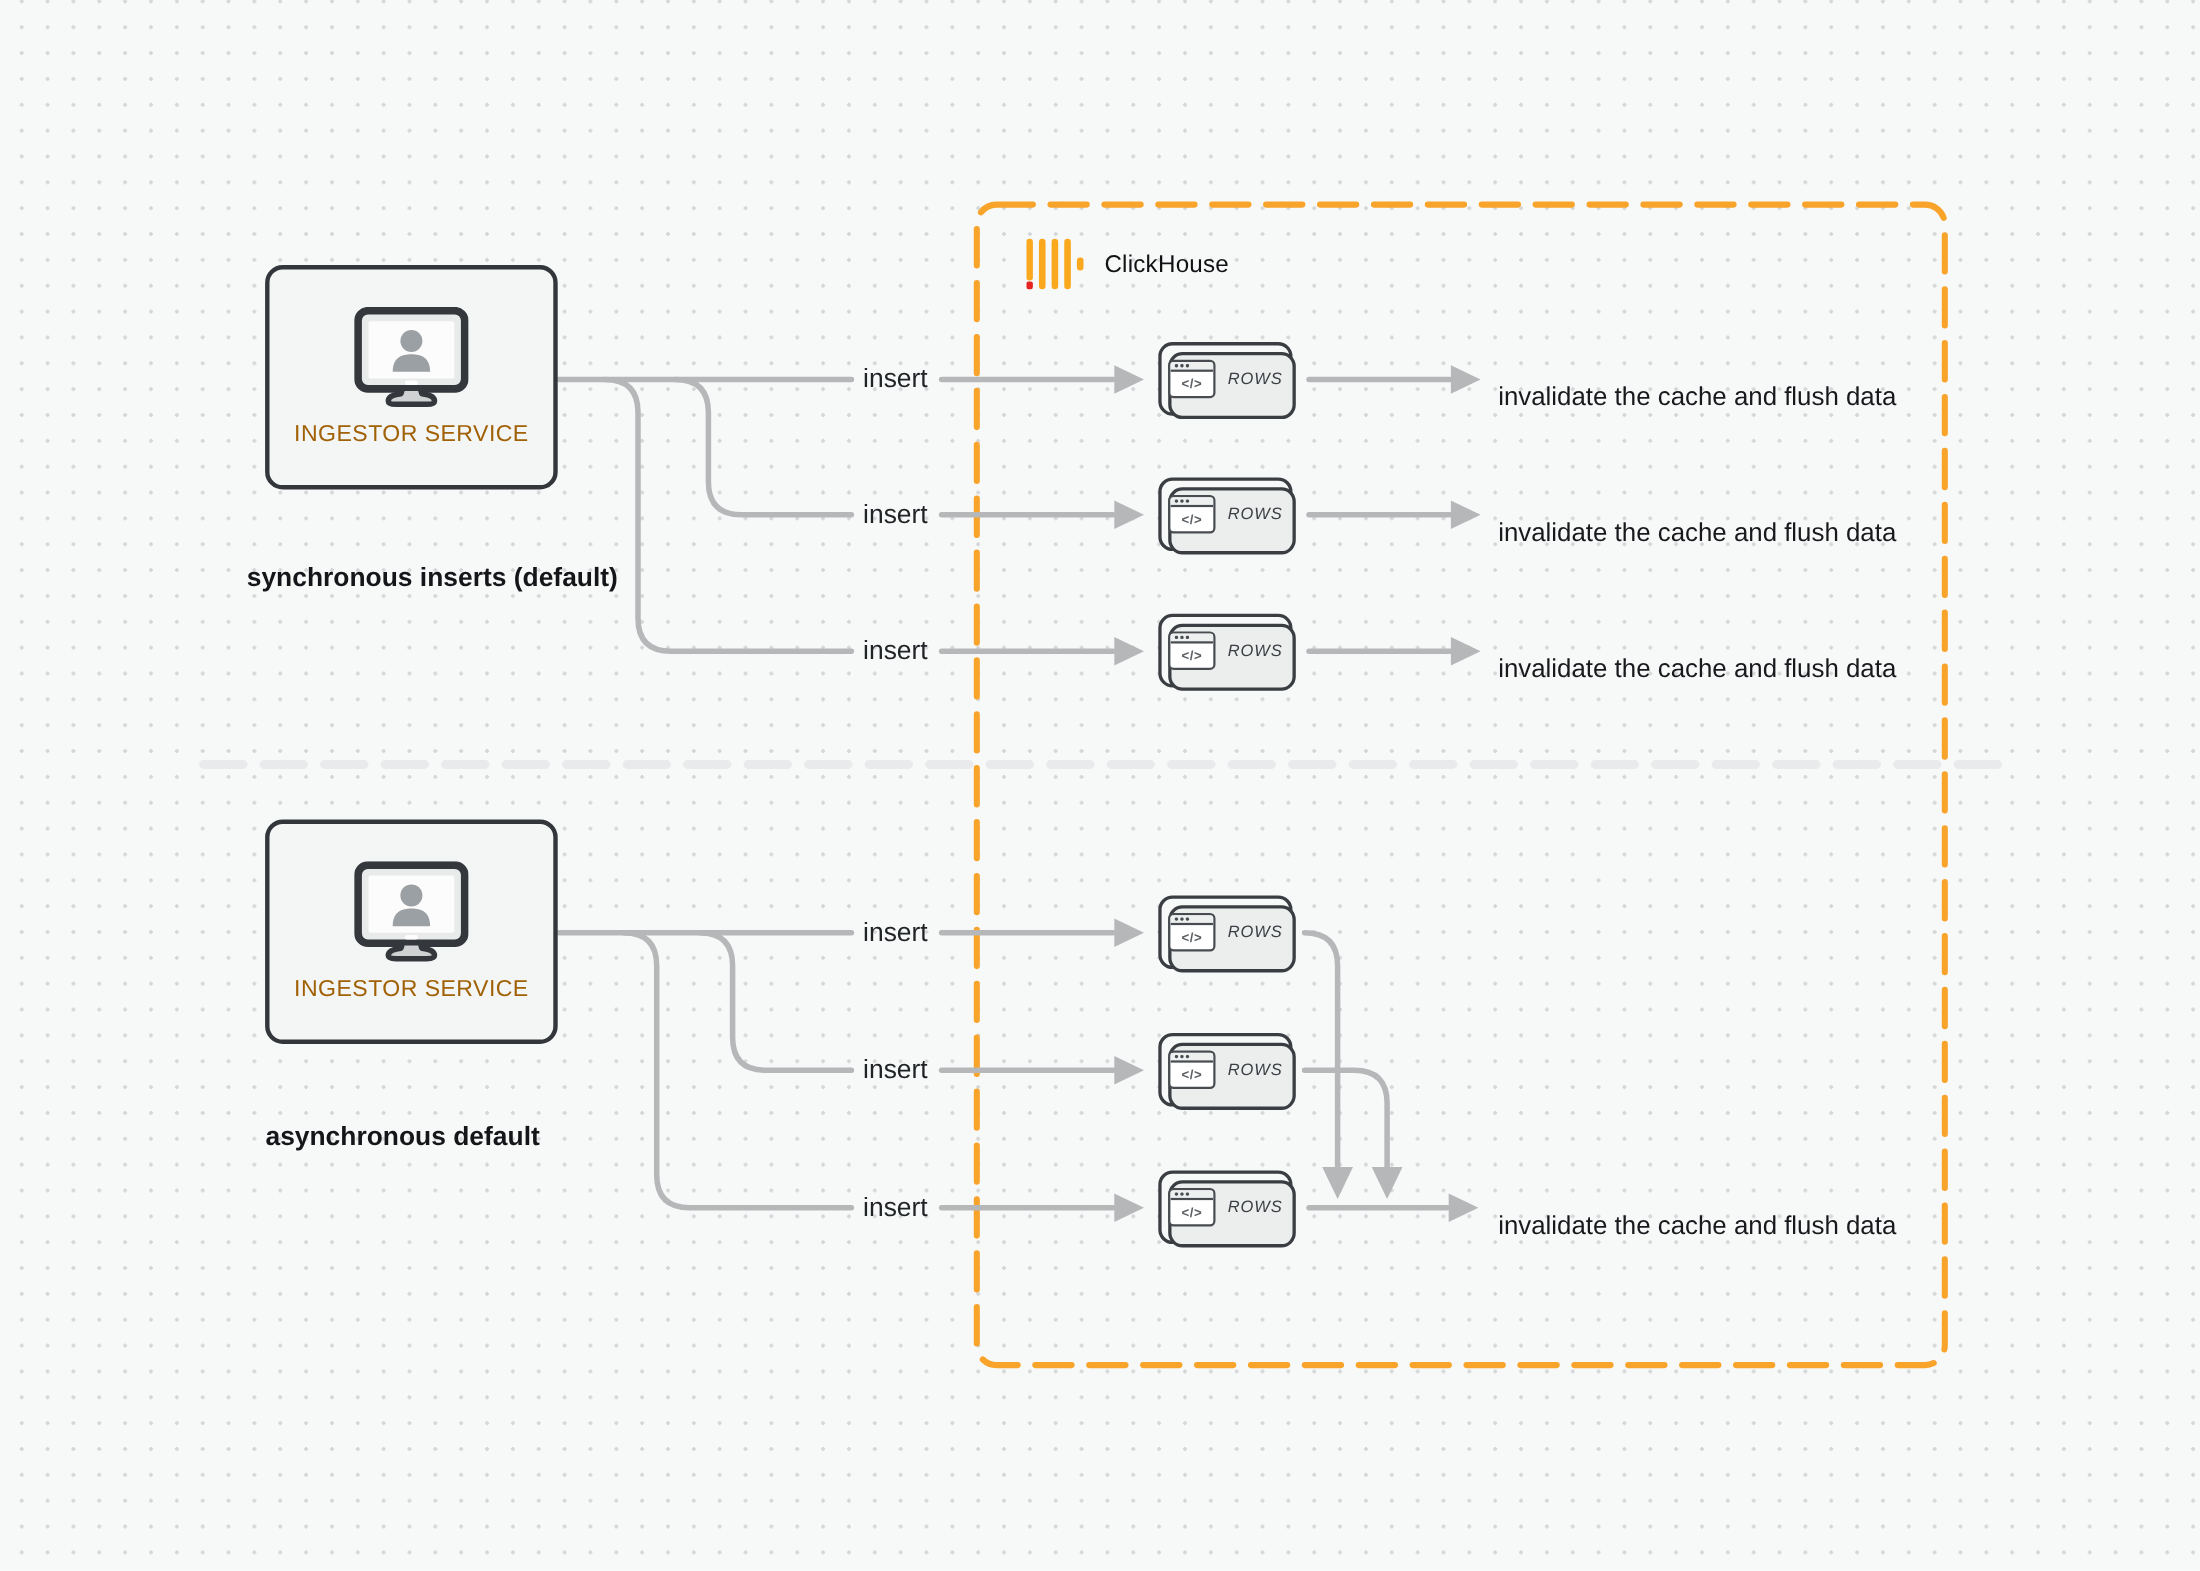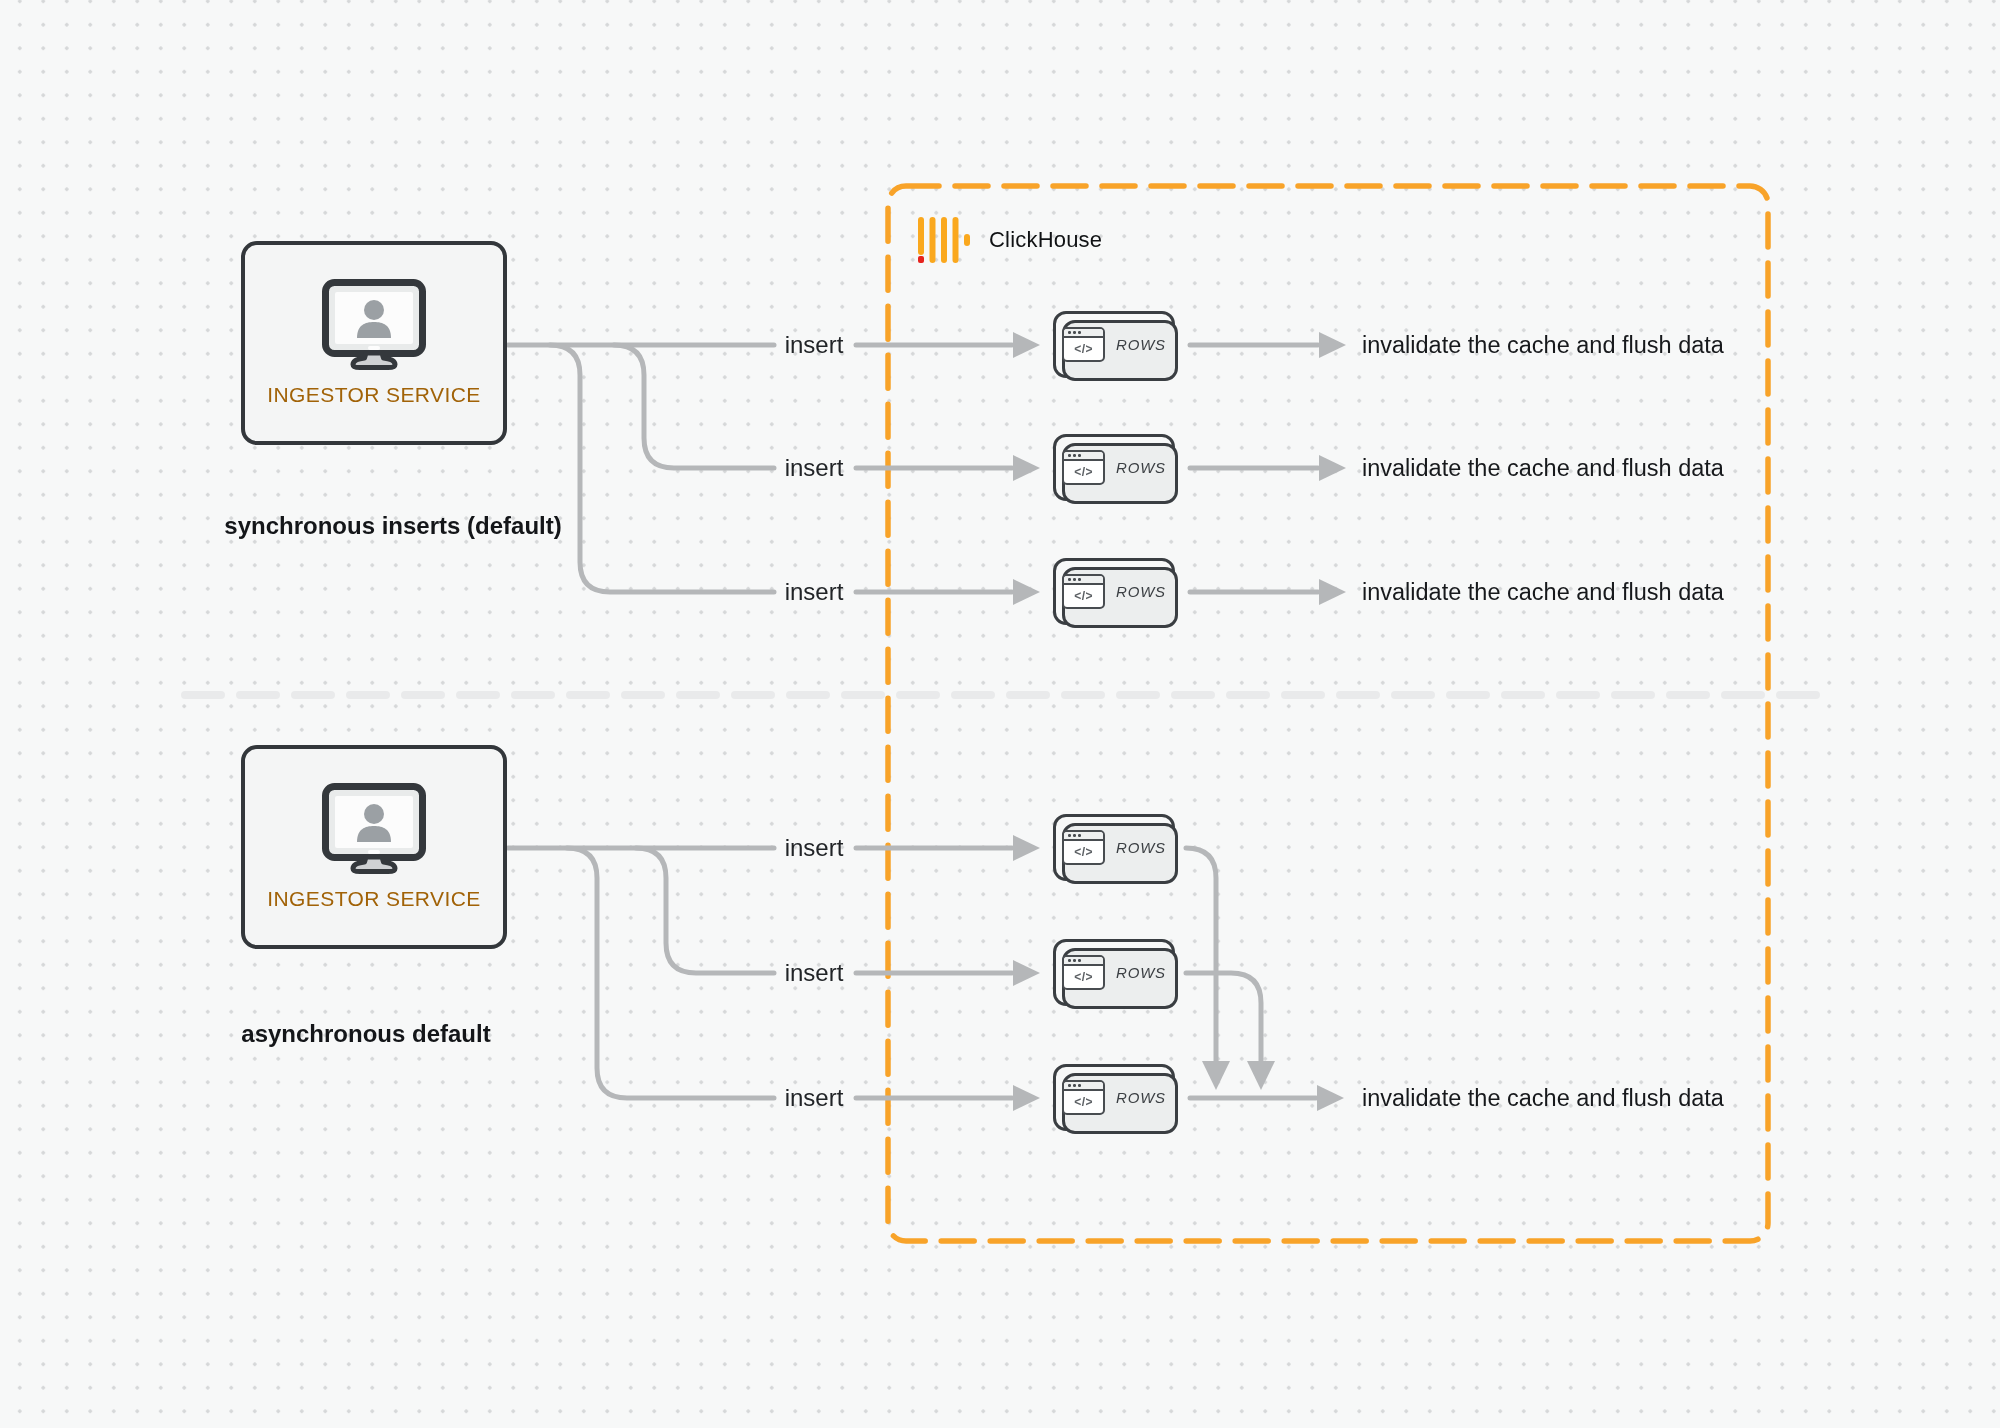--- a/index.html
+++ b/index.html
@@ -35,21 +35,21 @@
   }
   .ingestor-label{
     font-size:21px;color:#a16207;letter-spacing:0.4px;white-space:nowrap;
   }
 
   .caption{
     font-weight:700;font-size:24px;color:#141619;white-space:nowrap;
     transform:translateX(-50%);
   }
 
-  .ch-logo{display:flex;align-items:center;gap:15px;height:50px;}
+  .ch-logo{display:flex;align-items:center;gap:15px;height:50px;margin-left:15px;}
   .ch-label{font-size:22px;font-weight:500;color:#101214;letter-spacing:0.2px;}
 
   .card{
     width:122px;height:67px;box-sizing:border-box;
     border:3px solid var(--card-border);border-radius:13px;
     background:#F7F8F8;
     display:flex;align-items:center;justify-content:center;gap:11px;
   }
   .card::after{
     content:"";position:absolute;left:6px;top:6px;width:100%;height:100%;
@@ -73,20 +73,21 @@
     font-size:12px;font-weight:700;color:#5C6064;letter-spacing:0.5px;
   }
 
   .lbl-insert{
     font-size:24px;color:#212427;white-space:nowrap;
     transform:translate(-50%,-50%);
   }
   .lbl-result{
     font-size:23.5px;color:var(--ink);white-space:nowrap;
     transform:translateY(-50%);
+    margin-top:16px;
   }
 </style>
 </head>
 <body>
 
 <div class="canvas">
 
   <svg class="layer" width="2000" height="1428" viewBox="0 0 2000 1428">
 
     <line x1="185" y1="695" x2="1818" y2="695" stroke="#E9EAEB" stroke-width="8" stroke-linecap="round" stroke-dasharray="36 19"></line>

